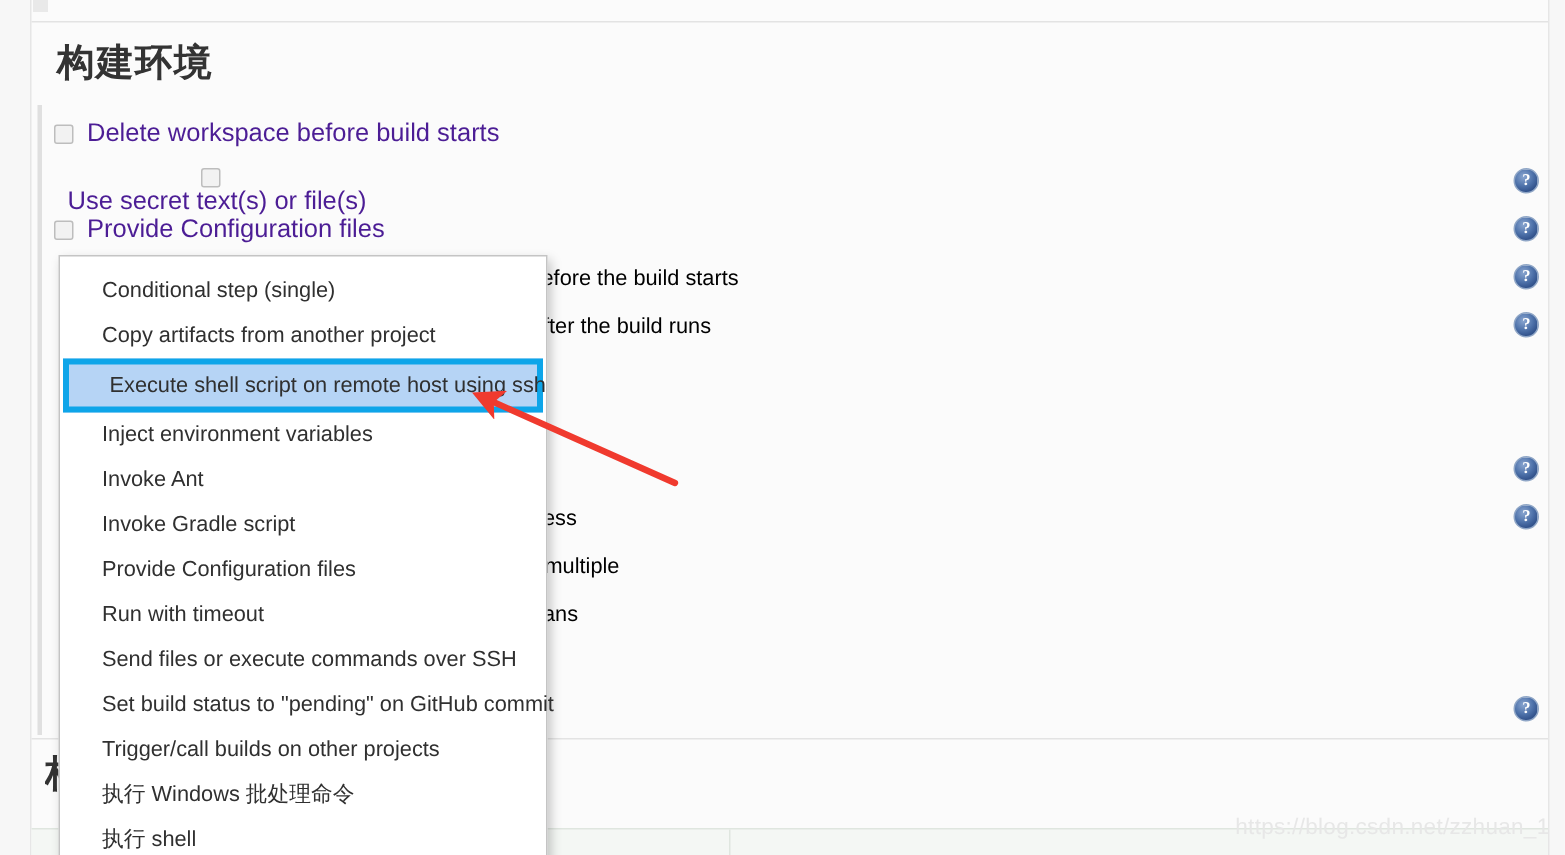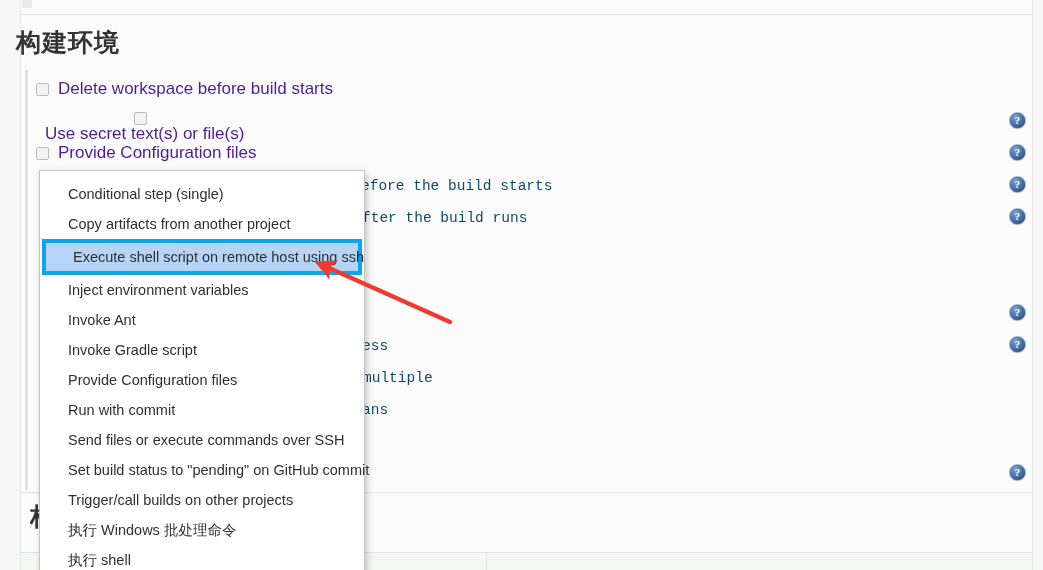--- a/index.html
+++ b/index.html
@@ -47,21 +47,21 @@
     left: 22px;
     top: 0px;
     width: 10px;
     height: 8px;
     background: #e9e9e9;
   }
 
   
   .section-title {
     position: absolute;
-    left: 16px;
+    left: 38px;
     top: 26px;
     font-size: 25px;
     font-weight: bold;
     color: #333;
     letter-spacing: 1px;
     line-height: 32px;
   }
 
   
   .left-rail {
@@ -139,24 +139,23 @@
   .menu-item.selected {
     background: #b6d4f5;
     border: 4px solid #0ea5e9;
     margin: 0 2px;
   }
 
   
   .bg-text {
     position: absolute;
     font-size: 14.5px;
-    color: #0c4a6e;
+    color: #000000;
     white-space: nowrap;
     line-height: 18px;
-    font-family: Liberation Mono, monospace;
   }
 
   
   .arrow-svg {
     position: absolute;
     left: 300px;
     top: 245px;
     width: 200px;
     height: 90px;
     z-index: 60;
@@ -261,21 +260,21 @@
 
   <div class="dropdown">
     <div id="menu-items">
         <div class="menu-item">Conditional step (single)</div>
         <div class="menu-item">Copy artifacts from another project</div>
         <div class="menu-item selected">Execute shell script on remote host using ssh</div>
         <div class="menu-item">Inject environment variables</div>
         <div class="menu-item">Invoke Ant</div>
         <div class="menu-item">Invoke Gradle script</div>
         <div class="menu-item">Provide Configuration files</div>
-        <div class="menu-item">Run with commit</div>
+        <div class="menu-item">Run with timeout</div>
         <div class="menu-item">Send files or execute commands over SSH</div>
         <div class="menu-item">Set build status to "pending" on GitHub commit</div>
         <div class="menu-item">Trigger/call builds on other projects</div>
         <div class="menu-item">执行 Windows 批处理命令</div>
         <div class="menu-item">执行 shell</div>
       </div>
   </div>
 
   <svg class="arrow-svg" viewBox="0 0 200 90" xmlns="http://www.w3.org/2000/svg">
     <defs>
@@ -288,13 +287,14 @@
 
   <div class="bottom-rule"></div>
   <div class="bottom-title">构</div>
   <div class="bottom-bar">
     <div class="bseg" style="left:0;width:37px;"></div>
     <div class="bseg" style="left:37px;width:80px;"></div>
     <div class="bseg" style="left:117px;width:208px;"></div>
     <div class="bseg" style="left:325px;width:140px;"></div>
   </div>
 
+  <div class="watermark">https://blog.csdn.net/zzhuan_1</div>
 </div>
 
 </body></html>

